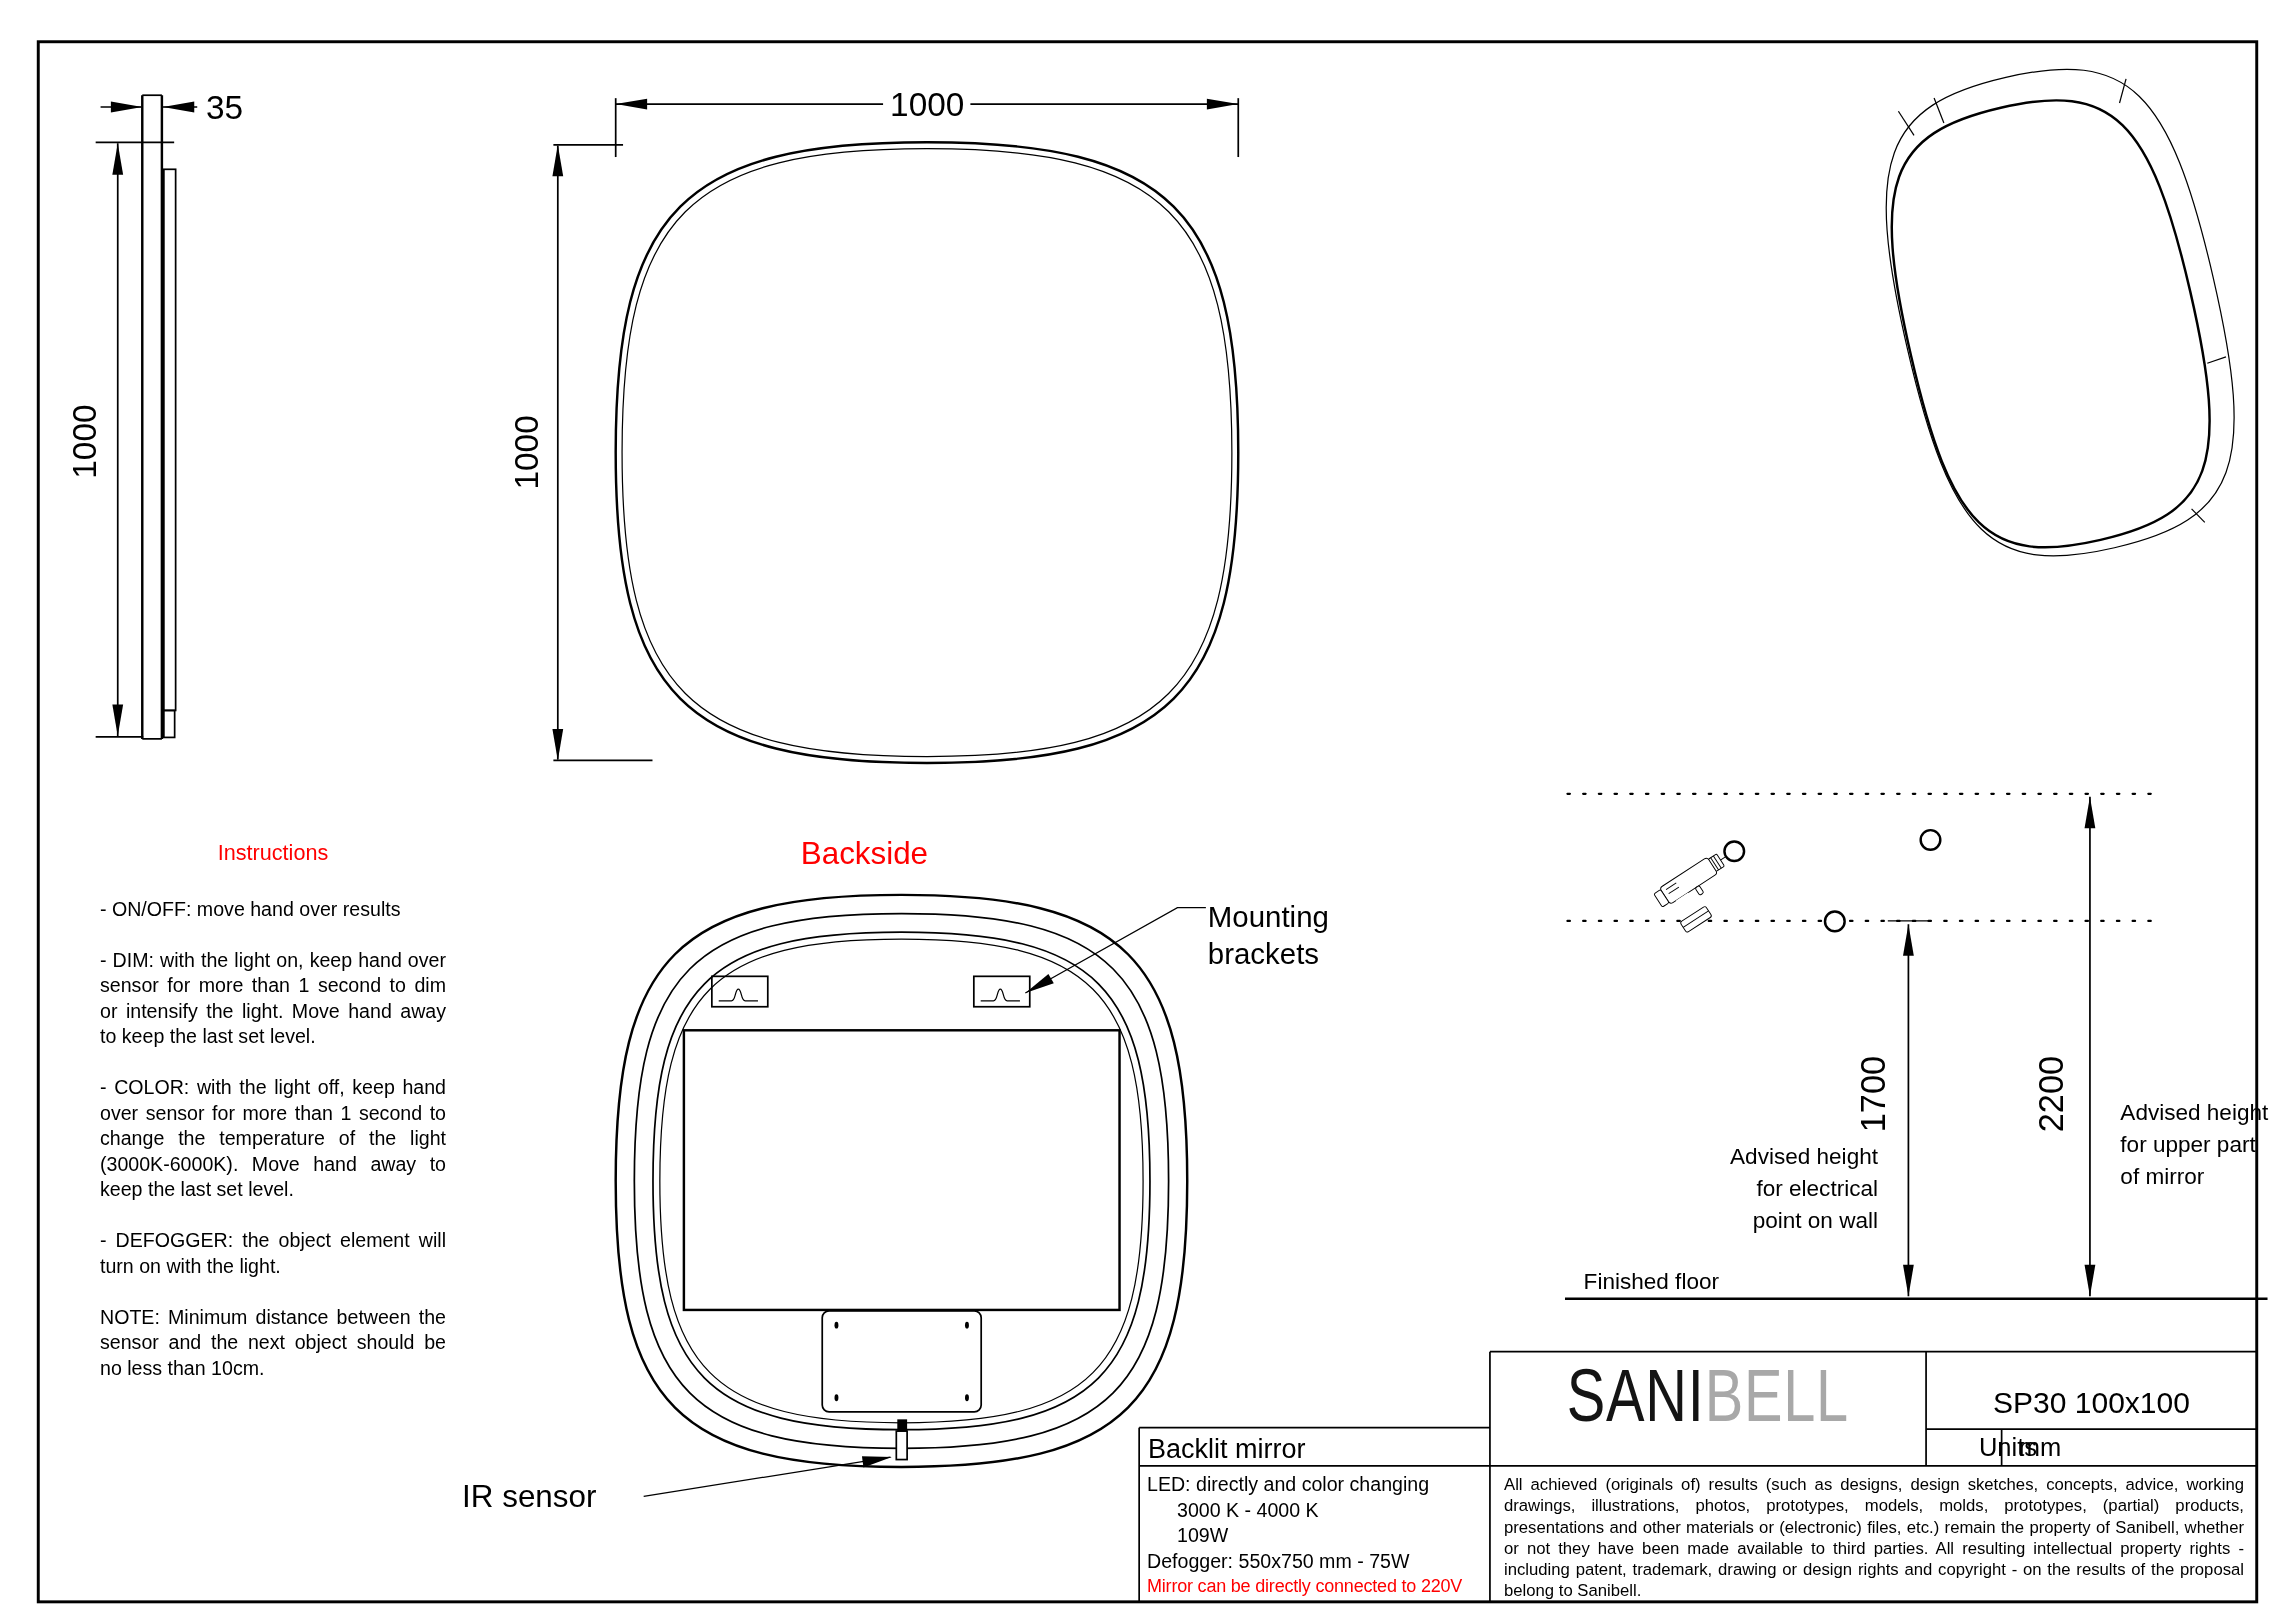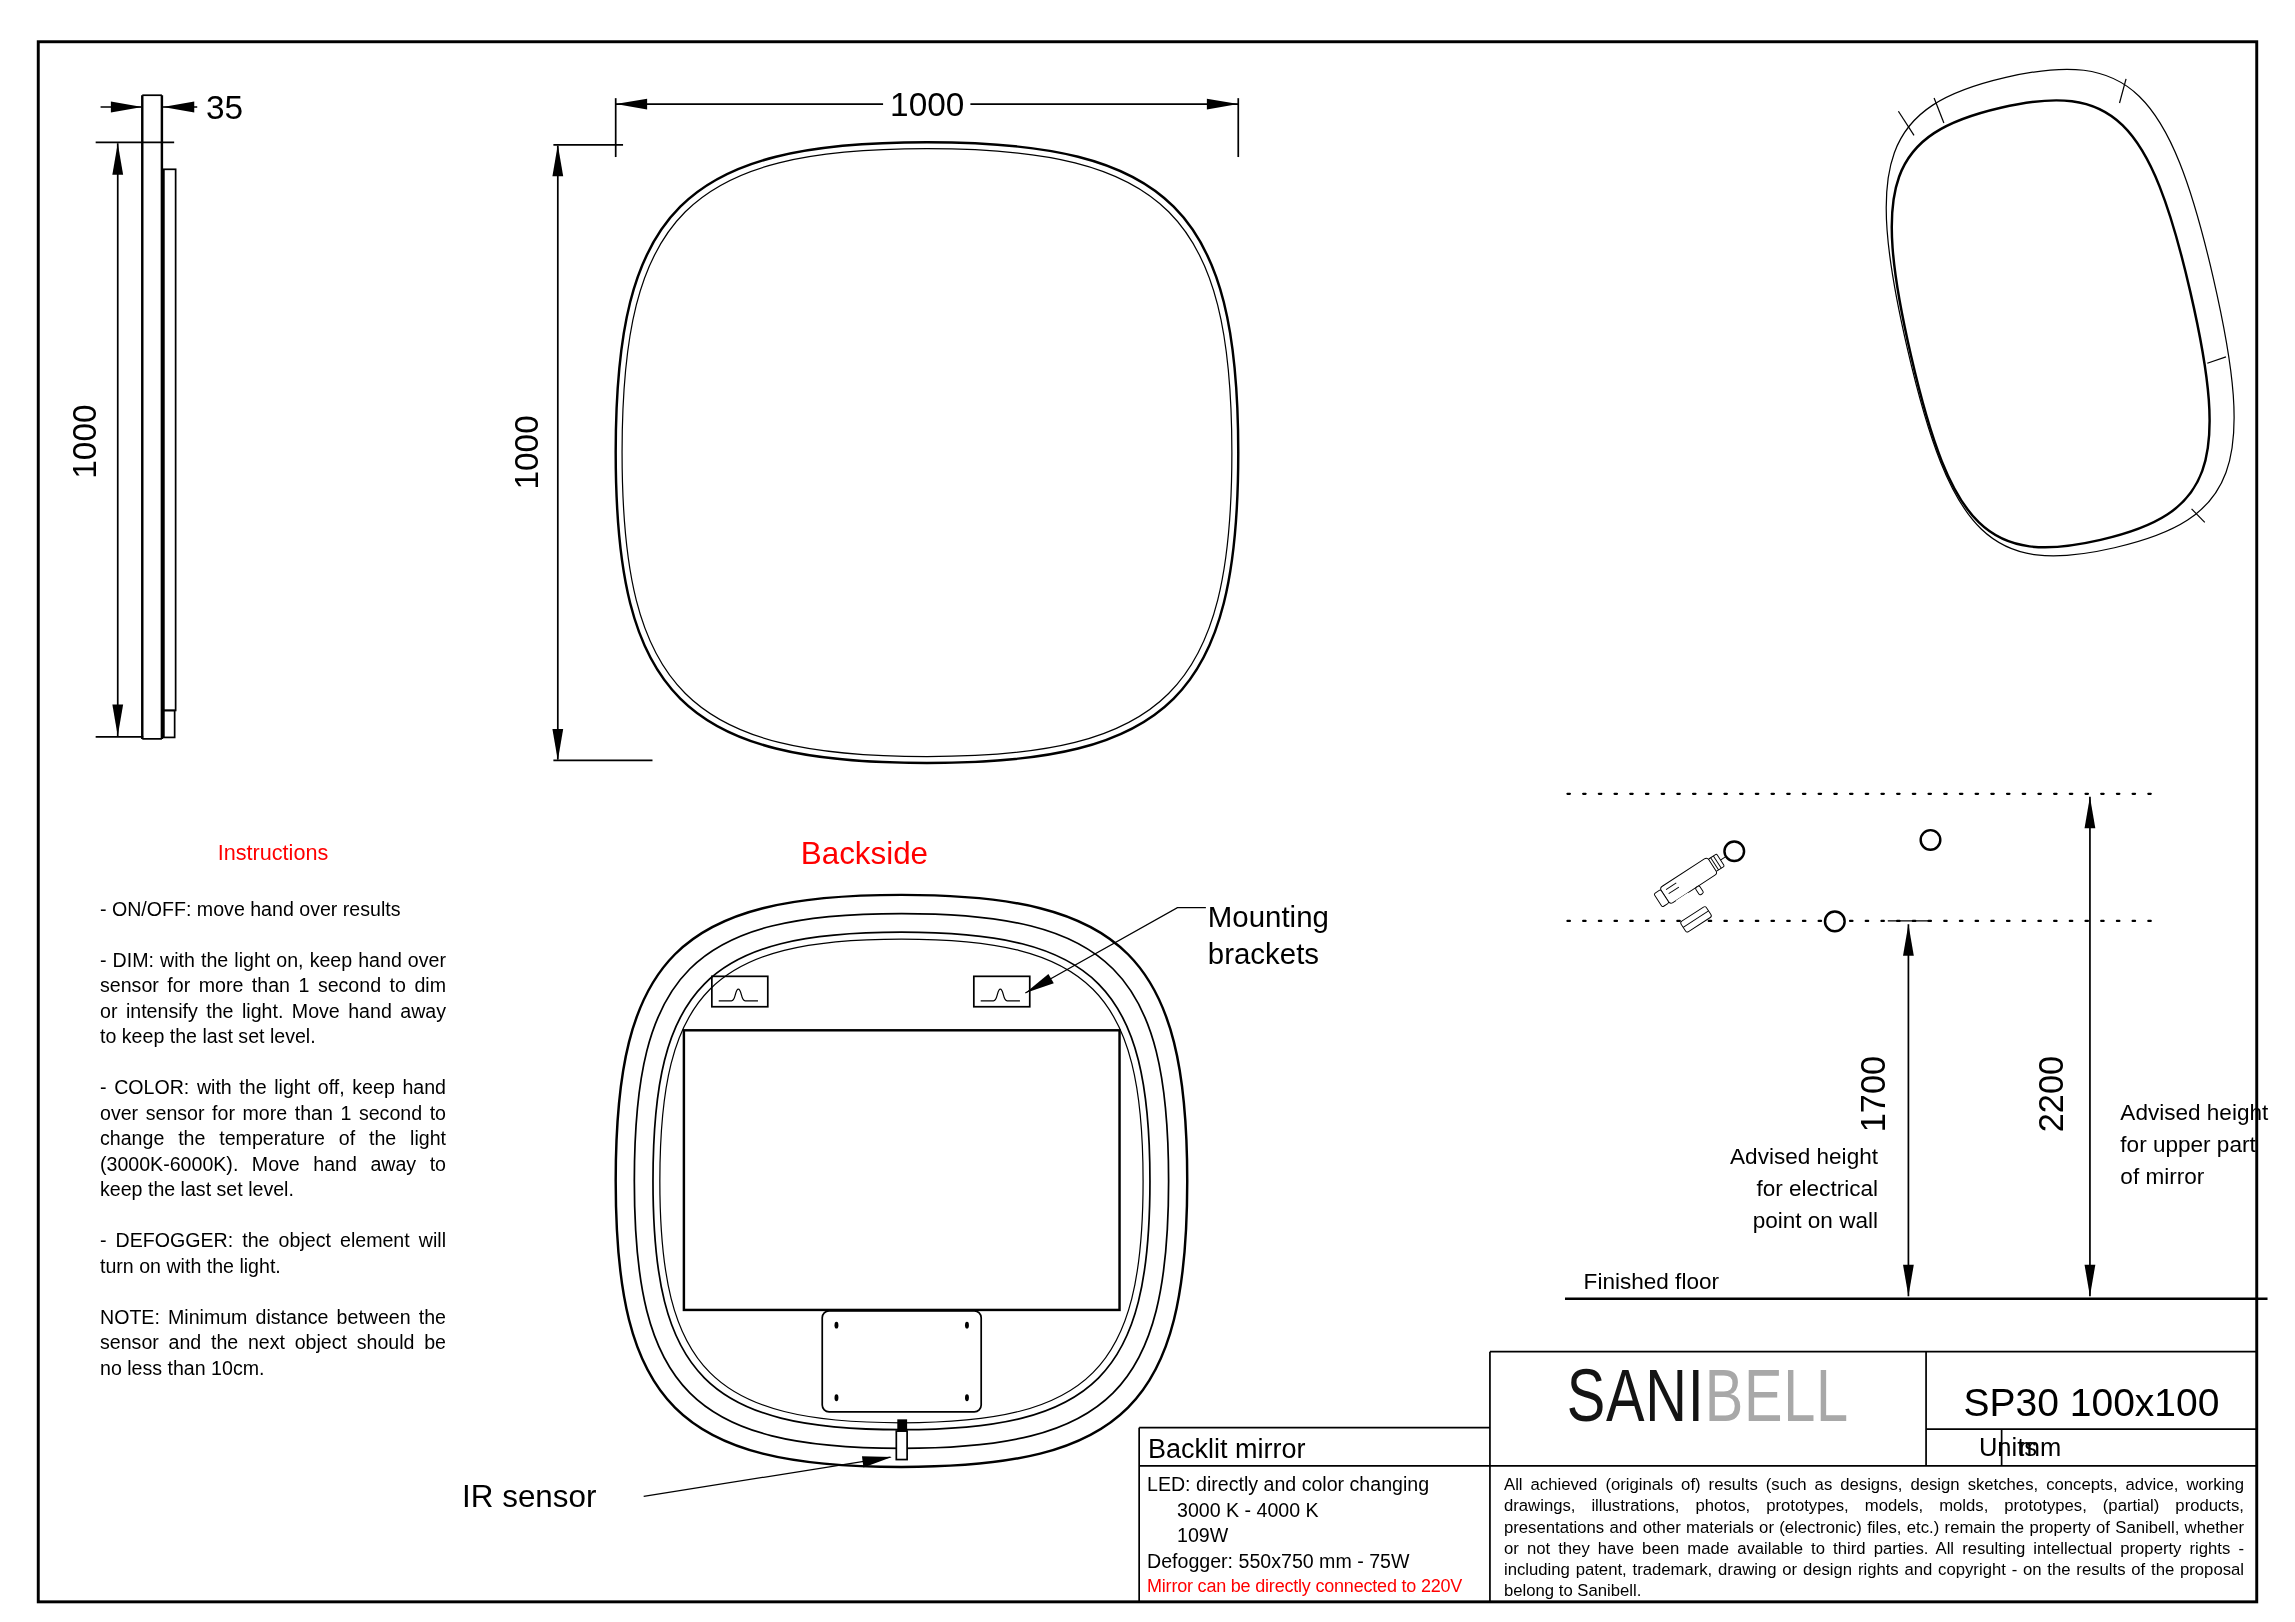--- a/index.html
+++ b/index.html
@@ -25,21 +25,21 @@
   .instructions .ititle{color:#ff0000;text-align:center;font-size:21.6px;margin:0 0 31px 0;}
   .instructions p{margin:0 0 25.5px 0;text-align:justify;}
   .product-cell{left:1148px;top:1433px;width:334px;height:33px;font-size:27px;display:flex;align-items:center;}
   .spec-cell{left:1147px;top:1472px;width:340px;font-size:19.6px;line-height:25.5px;white-space:nowrap;}
   .spec-indent{padding-left:30px;}
   .warn{color:#ff0000;font-size:18px;letter-spacing:-0.2px;}
   .brand-cell{left:1490px;top:1353px;width:436px;height:84px;display:flex;align-items:center;justify-content:center;}
   .brand-inner{font-size:74px;letter-spacing:1px;transform:scaleX(0.78);white-space:nowrap;font-weight:400;}
   .brand-black{color:#141414;}
   .brand-gray{color:#a8a8a8;}
-  .model-cell{left:1926px;top:1353px;width:331px;height:100px;display:flex;align-items:center;justify-content:center;font-size:39px;}
+  .model-cell{left:1926px;top:1353px;width:331px;height:100px;display:flex;align-items:center;justify-content:center;font-size:30px;}
   .units-label-cell{left:1926px;top:1430px;width:76px;height:35px;display:flex;align-items:center;justify-content:center;font-size:25.5px;padding-left:44px;}
   .units-value-cell{left:2002px;top:1430px;width:147px;height:35px;display:flex;align-items:center;font-size:25.5px;padding-left:16.7px;}
   .legal-cell{left:1504px;top:1474px;width:740px;font-size:16.7px;line-height:21.3px;text-align:justify;}
 </style>
 </head>
 <body>
 
 <div id="sheet">
 
 <svg id="linework" viewBox="0 0 4678 3306" xmlns="http://www.w3.org/2000/svg">

